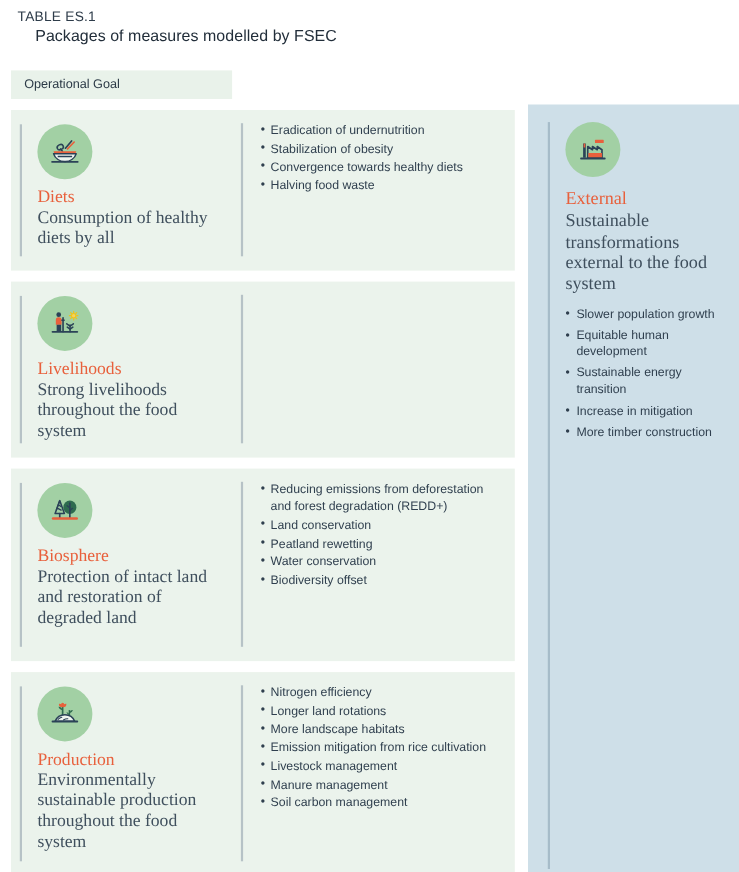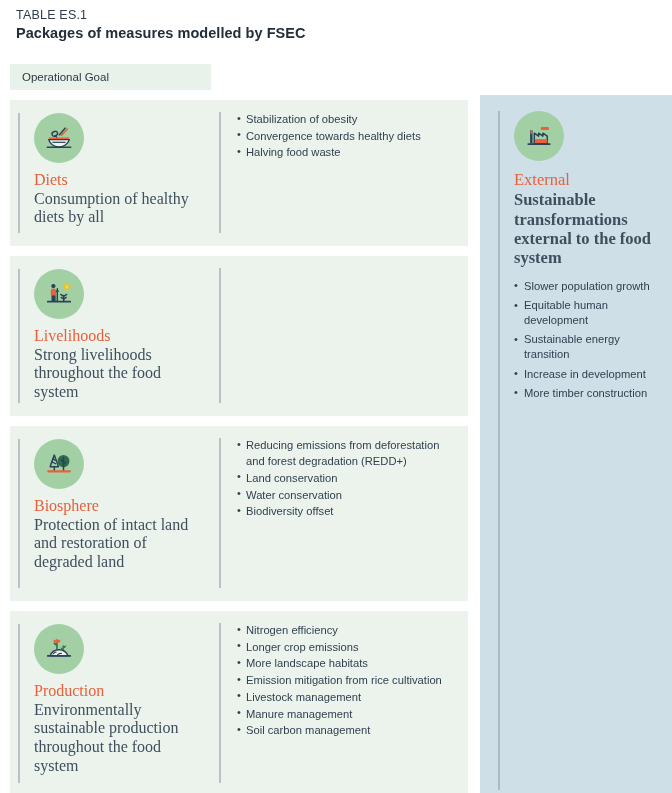--- a/index.html
+++ b/index.html
@@ -28,24 +28,24 @@
     position: absolute;
     left: 16px;
     top: 8px;
     font-size: 12.5px;
     letter-spacing: 0.2px;
     color: #2e3c4a;
     font-family: "Liberation Sans", sans-serif;
   }
   .table-title {
     position: absolute;
-    left: 16px;
+    left: 32px;
     top: 25px;
     font-size: 14.5px;
-    font-weight: bold;
+    font-weight: normal;
     color: #222e3a;
     letter-spacing: 0.05px;
     font-family: "Liberation Sans", sans-serif;
   }
 
   
   .table-wrap {
     position: absolute;
     left: 10px;
     top: 64px;
@@ -183,21 +183,21 @@
     top: 16px;
     bottom: 16px;
     width: 2px;
     background: #a6bcc9;
   }
   .external-inner {
     padding-left: 26px;
   }
   .external-panel .icon-circle { margin-bottom: 10px; }
   .external-panel .goal-name { font-size: 16.5px; }
-  .external-panel .goal-desc { font-size: 16.5px; font-weight: bold; }
+  .external-panel .goal-desc { font-size: 16.5px; }
   ul.ext-measures {
     margin: 12px 0 0 0;
     padding: 0;
     list-style: none;
   }
   ul.ext-measures li {
     font-family: "Liberation Sans", sans-serif;
     font-size: 11.2px;
     color: #2f3f4e;
     line-height: 1.35;
@@ -245,20 +245,21 @@
               <path d="M3.5 25.8 H28.5" stroke="#2b4257" stroke-width="1.6" stroke-linecap="round"></path>
             </svg>
           </div>
           <div class="goal-name">Diets</div>
           <div class="goal-desc">Consumption of healthy diets by all</div>
         </div>
       </div>
       <div class="measures-col">
         <div class="measures-rule"></div>
         <ul class="measures">
+          <li>Eradication of undernutrition</li>
           <li>Stabilization of obesity</li>
           <li>Convergence towards healthy diets</li>
           <li>Halving food waste</li>
         </ul>
       </div>
     </div>
 
     <div class="card" style="height:160px;">
       <div class="goal-col">
         <div class="goal-rule"></div>
@@ -305,20 +306,21 @@
           </div>
           <div class="goal-name">Biosphere</div>
           <div class="goal-desc">Protection of intact land and restoration of degraded land</div>
         </div>
       </div>
       <div class="measures-col">
         <div class="measures-rule"></div>
         <ul class="measures">
           <li>Reducing emissions from deforestation and forest degradation (REDD+)</li>
           <li>Land conservation</li>
+          <li>Peatland rewetting</li>
           <li>Water conservation</li>
           <li>Biodiversity offset</li>
         </ul>
       </div>
     </div>
 
     <div class="card" style="height:185px;">
       <div class="goal-col">
         <div class="goal-rule"></div>
         <div class="goal-inner">
@@ -338,21 +340,21 @@
             </svg>
           </div>
           <div class="goal-name">Production</div>
           <div class="goal-desc">Environmentally sustainable production throughout the food system</div>
         </div>
       </div>
       <div class="measures-col">
         <div class="measures-rule"></div>
         <ul class="measures">
           <li>Nitrogen efficiency</li>
-          <li>Longer crop emissions</li>
+          <li>Longer land rotations</li>
           <li>More landscape habitats</li>
           <li>Emission mitigation from rice cultivation</li>
           <li>Livestock management</li>
           <li>Manure management</li>
           <li>Soil carbon management</li>
         </ul>
       </div>
     </div>
 
   </div>
@@ -369,19 +371,19 @@
           <path d="M11.6 19.4 h13.2 v4.2 h-13.2 z" fill="#e8603c"></path>
           <path d="M4.5 24.6 H27.5" stroke="#2b4257" stroke-width="1.8" stroke-linecap="round"></path>
         </svg>
       </div>
       <div class="goal-name">External</div>
       <div class="goal-desc">Sustainable transformations external to the food system</div>
       <ul class="ext-measures">
         <li>Slower population growth</li>
         <li>Equitable human development</li>
         <li>Sustainable energy transition</li>
-        <li>Increase in development</li>
+        <li>Increase in mitigation</li>
         <li>More timber construction</li>
       </ul>
     </div>
   </div>
 
 </div>
 
 </body></html>

